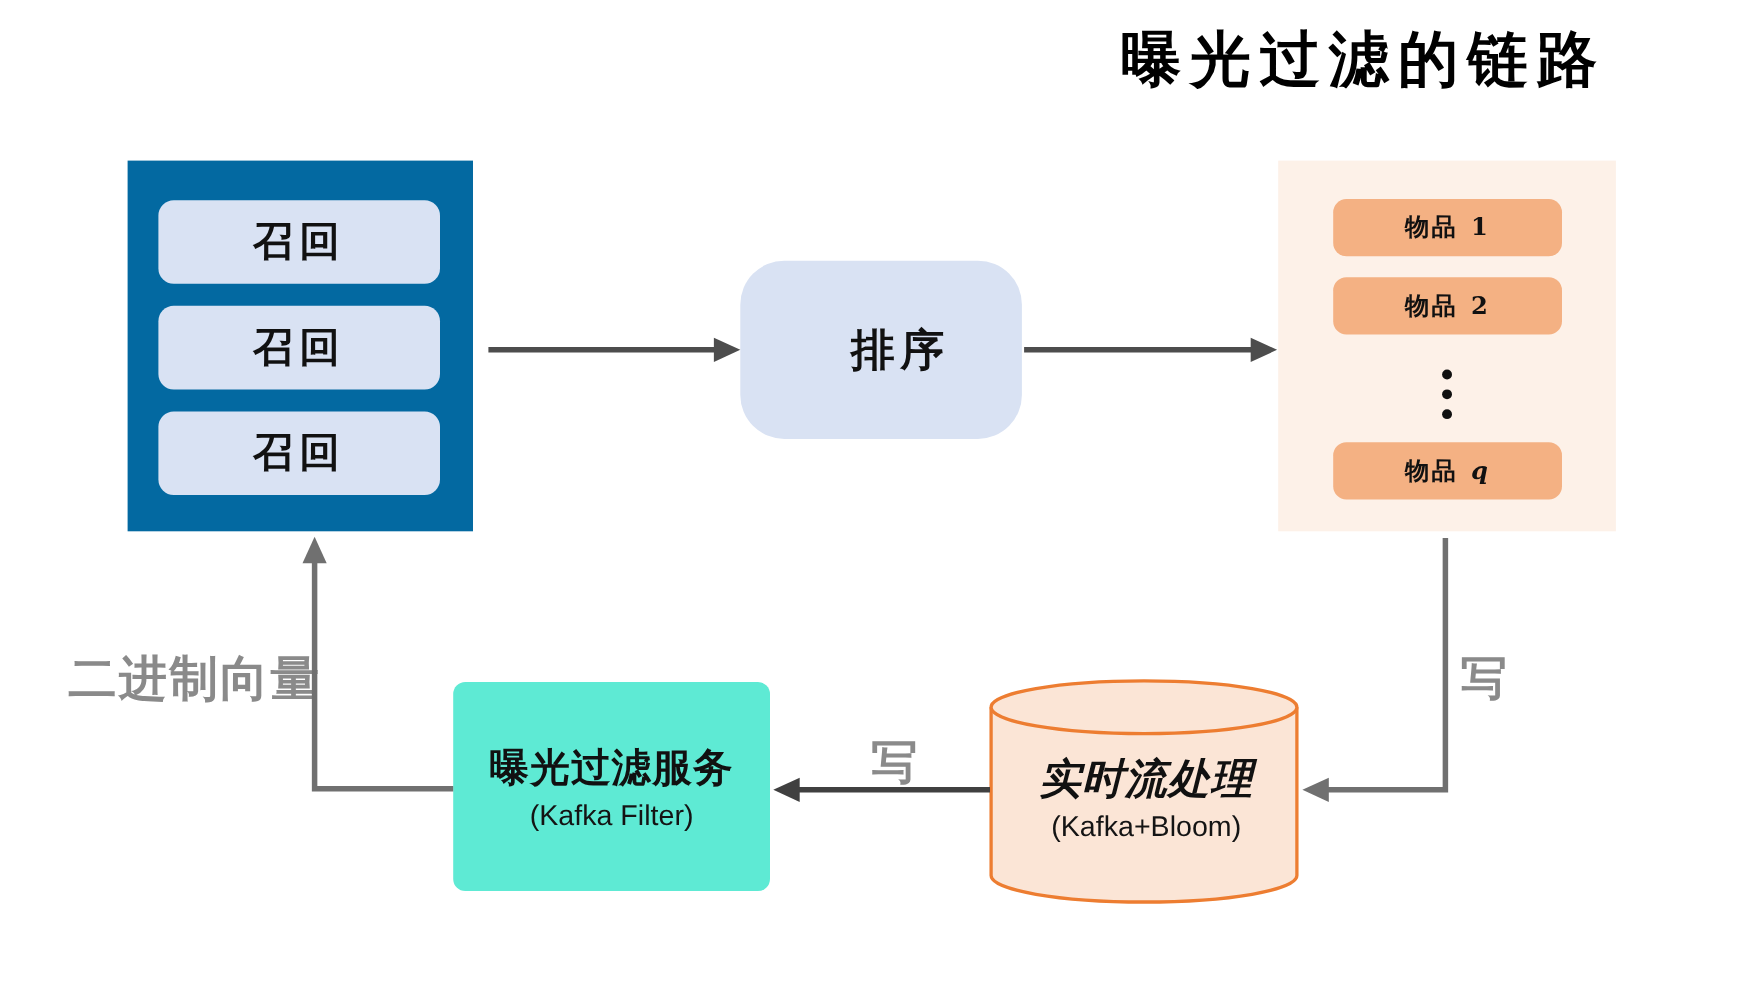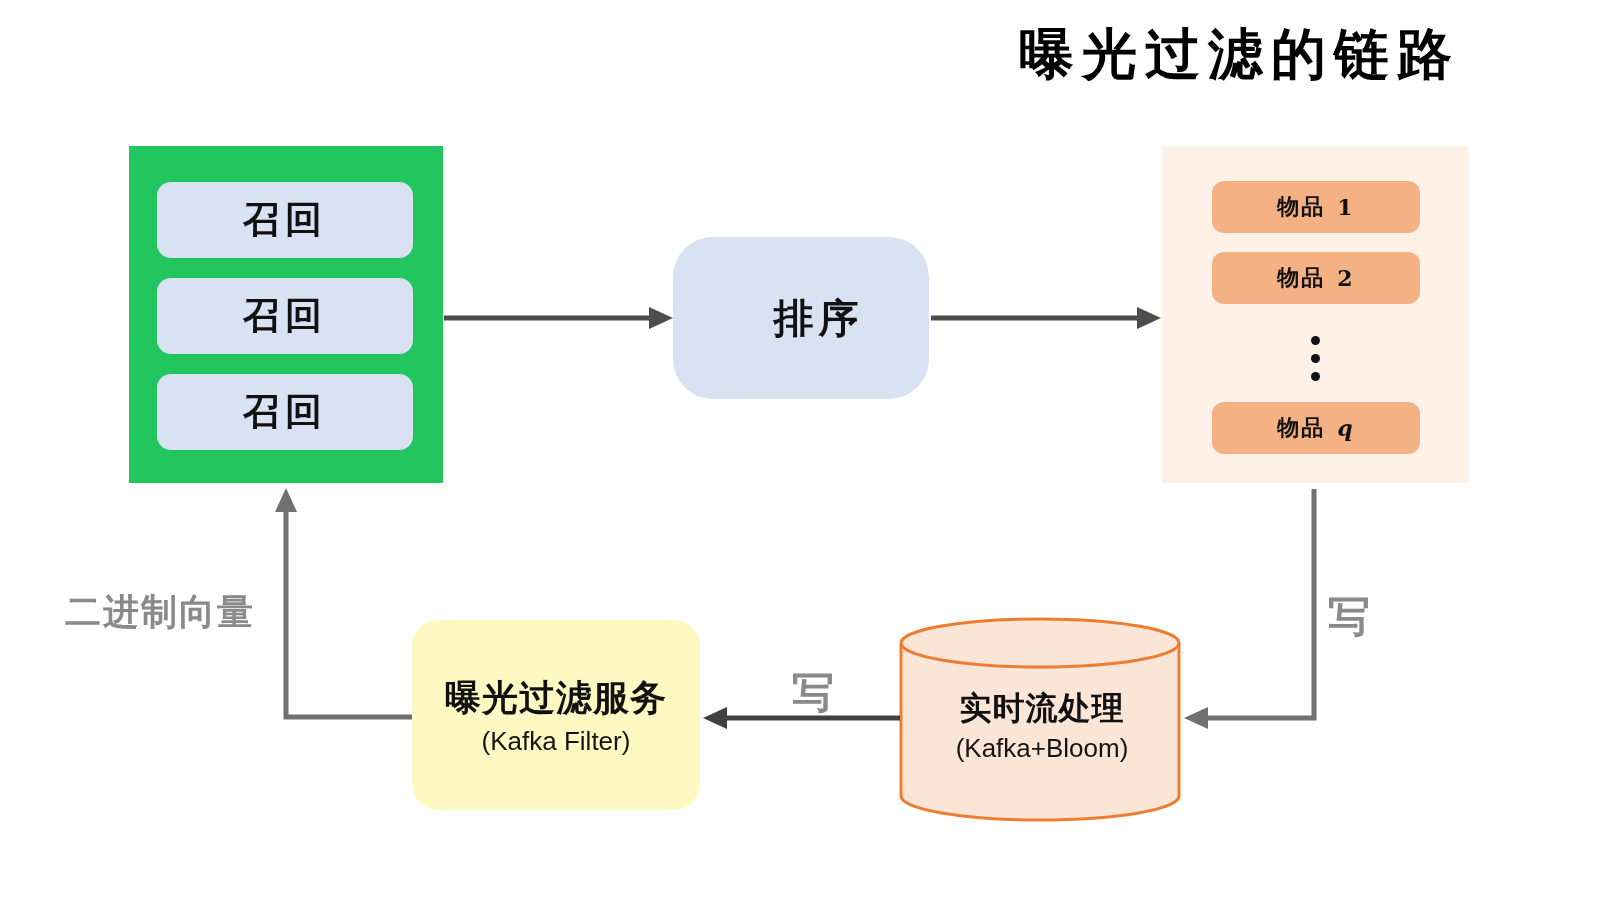--- a/index.html
+++ b/index.html
@@ -18,22 +18,22 @@
     text-align: right;
     font-family: "DejaVu Serif", serif;
     font-weight: 700;
     font-size: 55px;
     letter-spacing: 8px;
     color: #000;
   }
 
   
   .panel-gray {
-    left: 129px; top: 146px; width: 314px; height: 337px;
-    background: #22c55e;
+    left: 116px; top: 146px; width: 314px; height: 337px;
+    background: #0369a1;
   }
   .panel-orange {
     left: 1162px; top: 146px; width: 307px; height: 337px;
     background: #fdf1e8;
   }
 
   
   .blue-box {
     background: #d9e2f3;
     border-radius: 14px;
@@ -63,44 +63,44 @@
   
   .vdots {
     left: 1311px; top: 336px; width: 9px;
     display: flex; flex-direction: column; gap: 9px; align-items: center;
   }
   .vdots .dot { width: 9px; height: 9px; border-radius: 50%; background: #111; }
 
   
   .bloom-box {
     left: 412px; top: 620px; width: 288px; height: 190px;
-    background: #fef9c3;
-    border-radius: 26px;
+    background: #5eead4;
+    border-radius: 11px;
     display: flex; flex-direction: column; align-items: center; justify-content: center;
     gap: 3px;
   }
   .node-title { font-size: 36px; font-weight: 700; letter-spacing: 1px; }
   .node-sub   { font-size: 26px; font-weight: 400; color: #141414; }
 
   
   .cyl-svg { left: 898px; top: 612px; }
   .cyl-text {
     left: 898px; top: 655px; width: 288px; height: 140px;
     display: flex; flex-direction: column; align-items: center; justify-content: center;
     gap: 2px;
   }
-  .cyl-text .node-title { font-size: 32px; }
+  .cyl-text .node-title { font-size: 38px; font-style: italic; }
 
   
   .edge-label {
     color: #8a8a8a;
     font-weight: 600;
     text-align: center;
   }
-  .lbl-binary { left: 40px;  top: 588px; width: 240px; font-size: 36px; letter-spacing: 2px; }
+  .lbl-binary { left: 57px;  top: 588px; width: 240px; font-size: 44px; letter-spacing: 2px; }
   .lbl-write-mid   { left: 781px;  top: 665px; width: 64px; font-size: 42px; }
   .lbl-write-right { left: 1317px; top: 589px; width: 64px; font-size: 42px; }
 
   .arrows { left: 0; top: 0; pointer-events: none; }
 </style>
 </head>
 <body>
 
 <div class="abs title">曝光过滤的链路</div>
 

